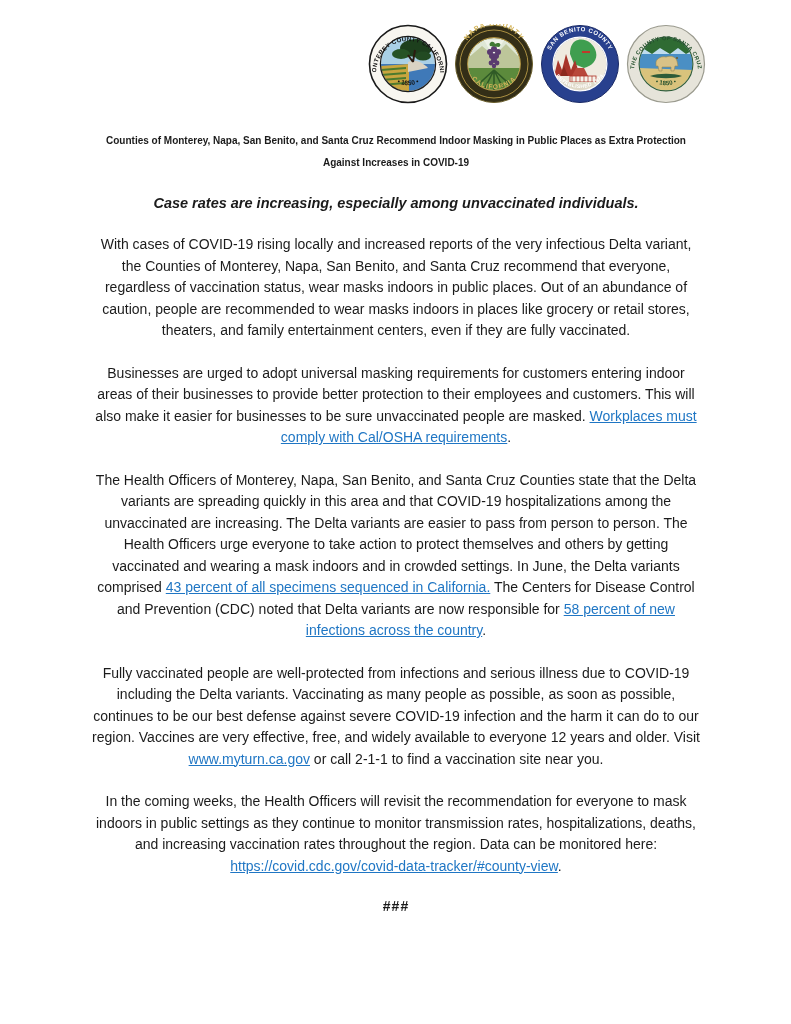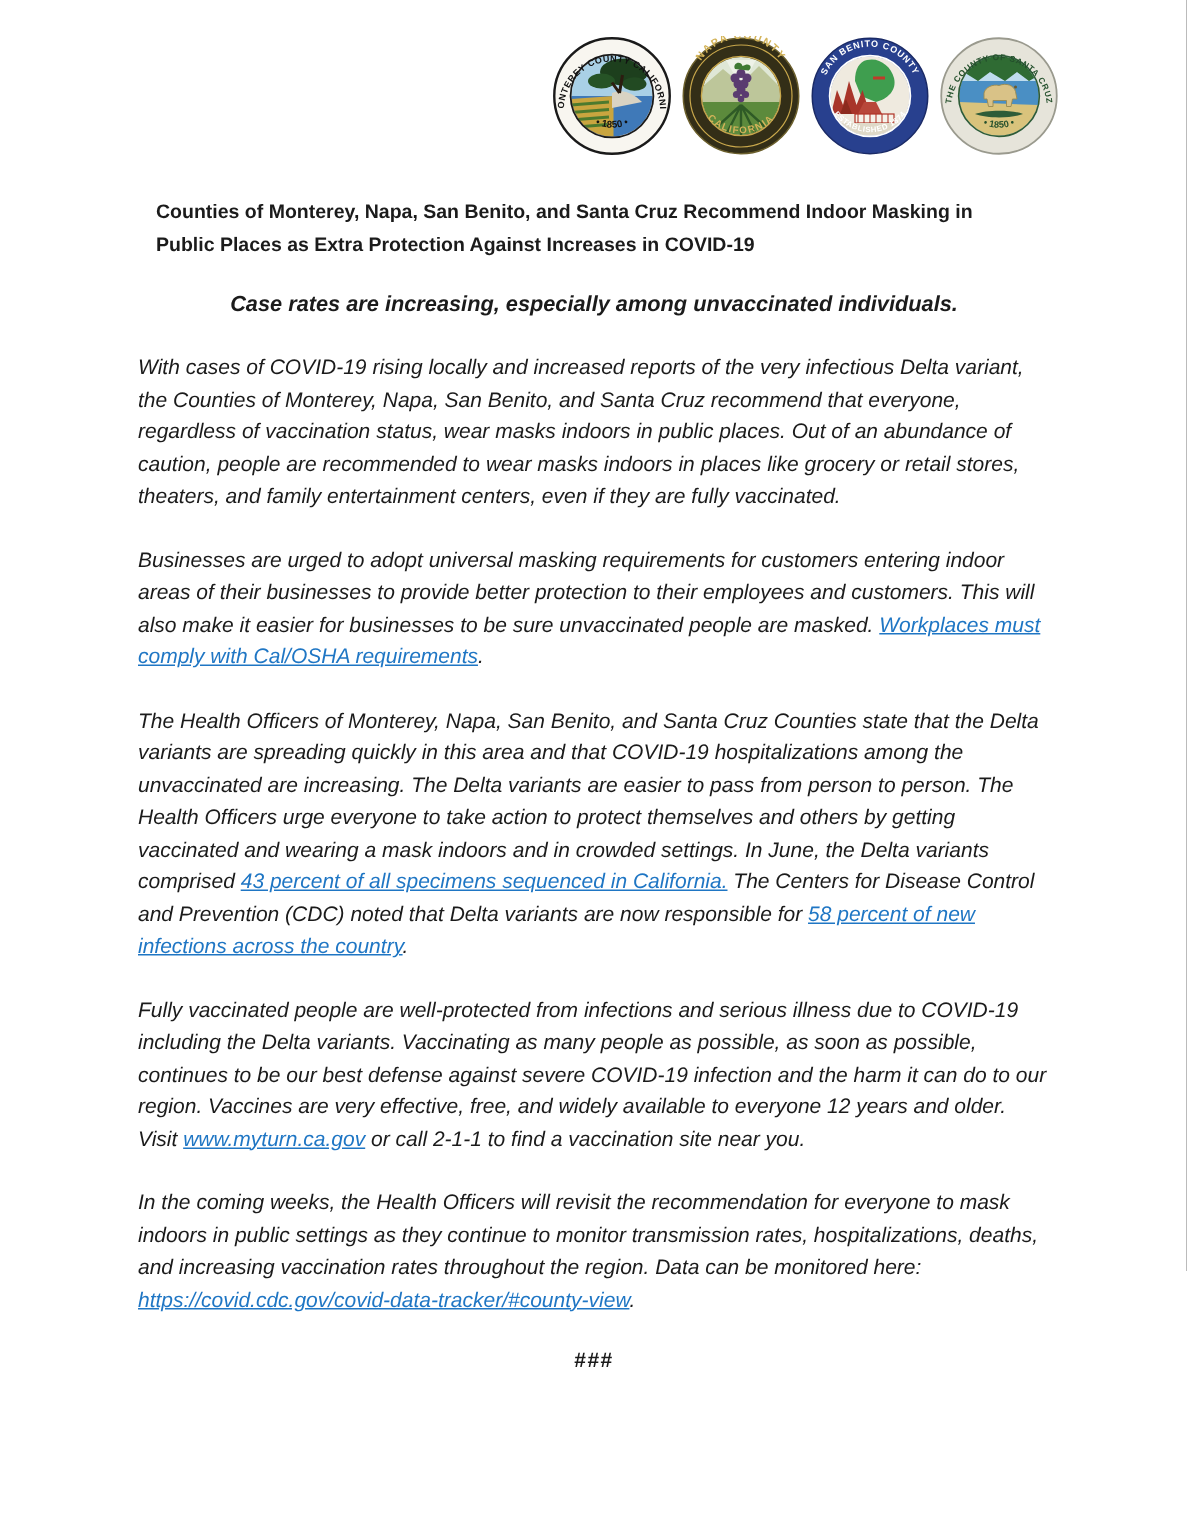--- a/index.html
+++ b/index.html
@@ -26,41 +26,40 @@
     font-weight: bold;
     font-size: 14.5px;
     line-height: 21px;
   }
   .release-date {
     font-size: 14.5px;
     line-height: 21px;
   }
   .doc-title {
     margin-top: 26px;
-    text-align: left;
-    font-weight: bold;
-    font-size: 13px;
+    text-align: center;
+    font-weight: bold;
+    font-size: 10px;
     line-height: 21.5px;
     padding: 0 12px;
   }
   .doc-subtitle {
     margin-top: 20px;
     text-align: center;
     font-weight: bold;
     font-style: italic;
     font-size: 14.5px;
     line-height: 21px;
   }
   .body-copy { margin-top: 20px; }
   .body-copy p {
     margin: 0 0 21px 0;
     font-size: 14px;
     line-height: 21.5px;
-    text-align: left;
-    font-style: italic;
+    text-align: center;
   }
   .doc-link {
     color: #1f76c4;
     text-decoration: underline;
     cursor: pointer;
   }
   .end-mark {
     text-align: center;
     font-weight: bold;
     font-size: 14px;

